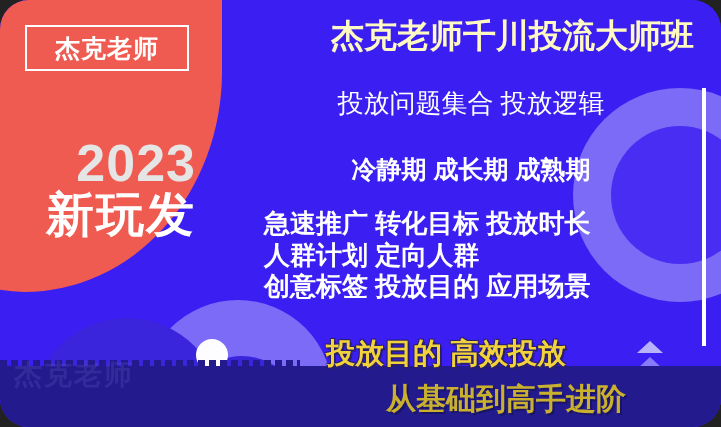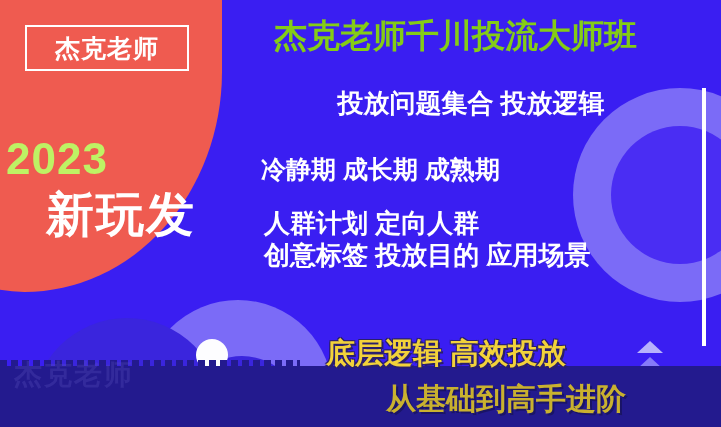--- a/index.html
+++ b/index.html
@@ -3,20 +3,21 @@
 <meta charset="utf-8">
 <style>
   html,body{margin:0;padding:0;background:#222;}
   #poster{
     position:relative;
     width:721px;height:427px;
     overflow:hidden;
     background:#3a1ef2;
     font-family:"Liberation Sans","DejaVu Sans",sans-serif;
     user-select:none;
+    border-radius:29px;
   }
 
   
   .bg-base{position:absolute;inset:0;background:#3a1ef2;}
 
   
   .ring-right{
     position:absolute;
     left:573px;top:88px;
     width:214px;height:214px;
@@ -147,24 +148,24 @@
     position:absolute;
     left:12px;top:88px;width:186px;
     font-size:17px;font-weight:bold;
     color:#ffd45e;
     letter-spacing:0px;
     text-align:center;
   }
   .brand-year{
     position:absolute;
     left:6px;top:136px;width:190px;
-    font-size:44px;font-weight:bold;
-    color:#bef264;
+    font-size:52px;font-weight:bold;
+    color:#e5e5e5;
     letter-spacing:1px;
-    text-align:left;
+    text-align:right;
     line-height:1.05;
   }
   .brand-slogan{
     position:absolute;
     left:6px;top:190px;width:190px;
     font-size:48px;font-weight:bold;
     color:#ffffff;
     letter-spacing:2px;
     text-align:right;
     line-height:1.05;
@@ -174,36 +175,36 @@
   .content{
     position:absolute;
     left:236px;top:0;width:485px;height:427px;
     z-index:5;
   }
   .main-title{
     position:absolute;
     left:38px;top:14px;
     width:420px;
     font-size:33px;font-weight:bold;
-    color:#84cc16;
+    color:#fef9c3;
     letter-spacing:0px;
     white-space:nowrap;
-    text-align:left;
+    text-align:right;
   }
   .sub-line-1{
     position:absolute;
     left:25px;top:86px;width:420px;
-    font-size:26px;font-weight:bold;color:#ffffff;
+    font-size:26px;font-weight:normal;color:#ffffff;
     text-align:center;white-space:nowrap;
   }
   .sub-line-2{
     position:absolute;
     left:25px;top:153px;width:420px;
     font-size:25px;font-weight:bold;color:#ffffff;
-    text-align:left;white-space:nowrap;
+    text-align:center;white-space:nowrap;
   }
   .feature-list{
     position:absolute;
     left:28px;top:208px;width:445px;
   }
   .feature-row{
     font-size:26px;font-weight:bold;color:#ffffff;
     letter-spacing:0px;
     line-height:1.22;
     white-space:nowrap;
@@ -259,27 +260,28 @@
     <div class="brand-year">2023</div>
     <div class="brand-slogan">新玩发</div>
   </div>
 
   <div class="content">
     <div class="main-title">杰克老师千川投流大师班</div>
     <div class="sub-line-1">投放问题集合 投放逻辑</div>
     <div class="sub-line-2">冷静期  成长期 成熟期</div>
 
     <div class="feature-list">
+      <div class="feature-row">急速推广  转化目标  投放时长</div>
       <div class="feature-row">人群计划  定向人群</div>
       <div class="feature-row">创意标签  投放目的  应用场景</div>
     </div>
   </div>
 
   <div class="dark-band"></div>
   <div class="dark-band-ragged"></div>
   <div class="ghost-text">杰克老师</div>
 
   <div class="content" style="z-index:9;pointer-events:none;">
-    <div class="bottom-line-1">底层逻辑  高效投放</div>
+    <div class="bottom-line-1">投放目的  高效投放</div>
     <div class="bottom-line-2">从基础到高手进阶</div>
   </div>
 
 </div>
 
 </body></html>

